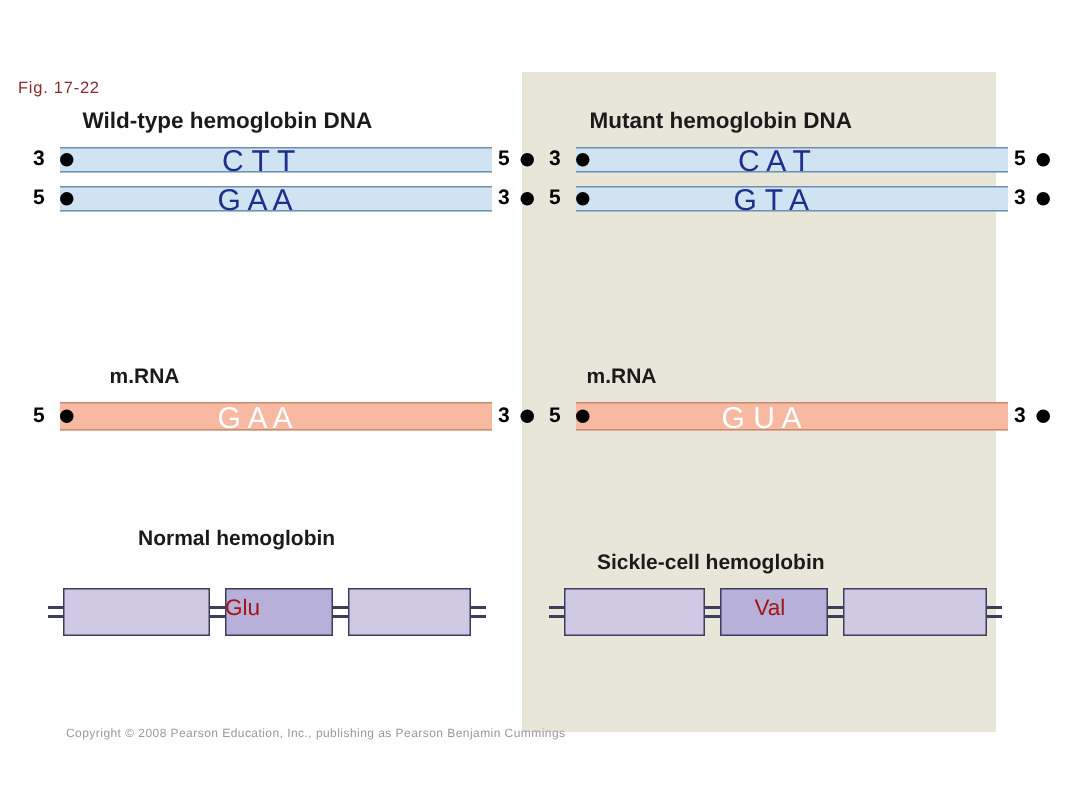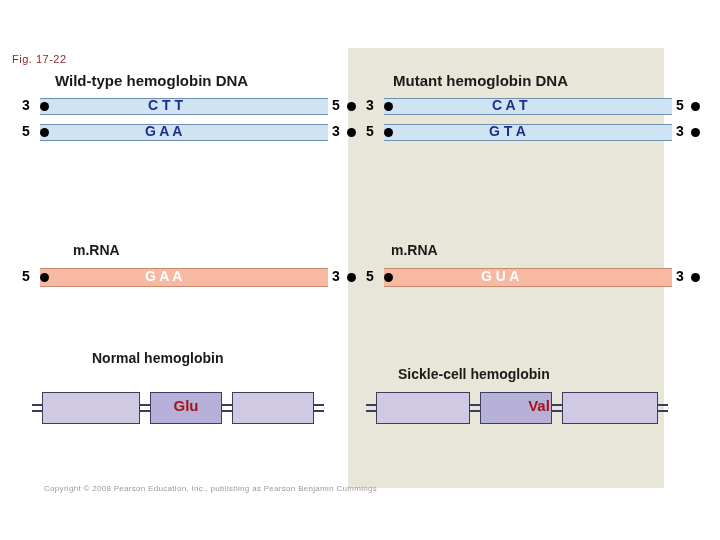--- a/index.html
+++ b/index.html
@@ -26,41 +26,41 @@
   }
   
   .strand{
     position:absolute;height:17px;
     border-top:1px solid #6f8fae;border-bottom:1px solid #6f8fae;
     box-sizing:border-box;
   }
   .dna{background:#cfe3f2;}
   .rna{background:#f7b9a2;border-top:1px solid #c98a72;border-bottom:1px solid #c98a72;height:19px;}
   .bases{
-    position:absolute;font-size:14px;font-weight:bold;color:#1c2f8a;
+    position:absolute;font-size:20px;font-weight:normal;color:#1c2f8a;
     letter-spacing:0;white-space:nowrap;
   }
   .bases-rna{color:#ffffff;}
   .endlabel{
     position:absolute;font-size:14px;font-weight:bold;color:#000;
     white-space:nowrap;
   }
   .dot{
     position:absolute;width:9px;height:9px;border-radius:50%;
     background:#000;
   }
   
   .prot-box{
     position:absolute;height:32px;
     background:#cfc9e3;border:1px solid #3c3c5c;box-sizing:border-box;
   }
   .prot-box.highlight{background:#b7b0d8;}
   .prot-label{
-    position:absolute;font-size:15px;font-weight:bold;color:#a31515;
-    white-space:nowrap;text-align:center;
+    position:absolute;font-size:15px;font-weight:normal;color:#a31515;
+    white-space:nowrap;text-align:left;
   }
   .connector{
     position:absolute;width:10px;height:8px;
     border-top:2px solid #3c3c5c;border-bottom:2px solid #3c3c5c;
     box-sizing:border-box;
   }
   #copyright{
     position:absolute;left:44px;top:484px;font-size:8px;color:#9a9a9a;
     letter-spacing:0.3px;
     text-align:center;

